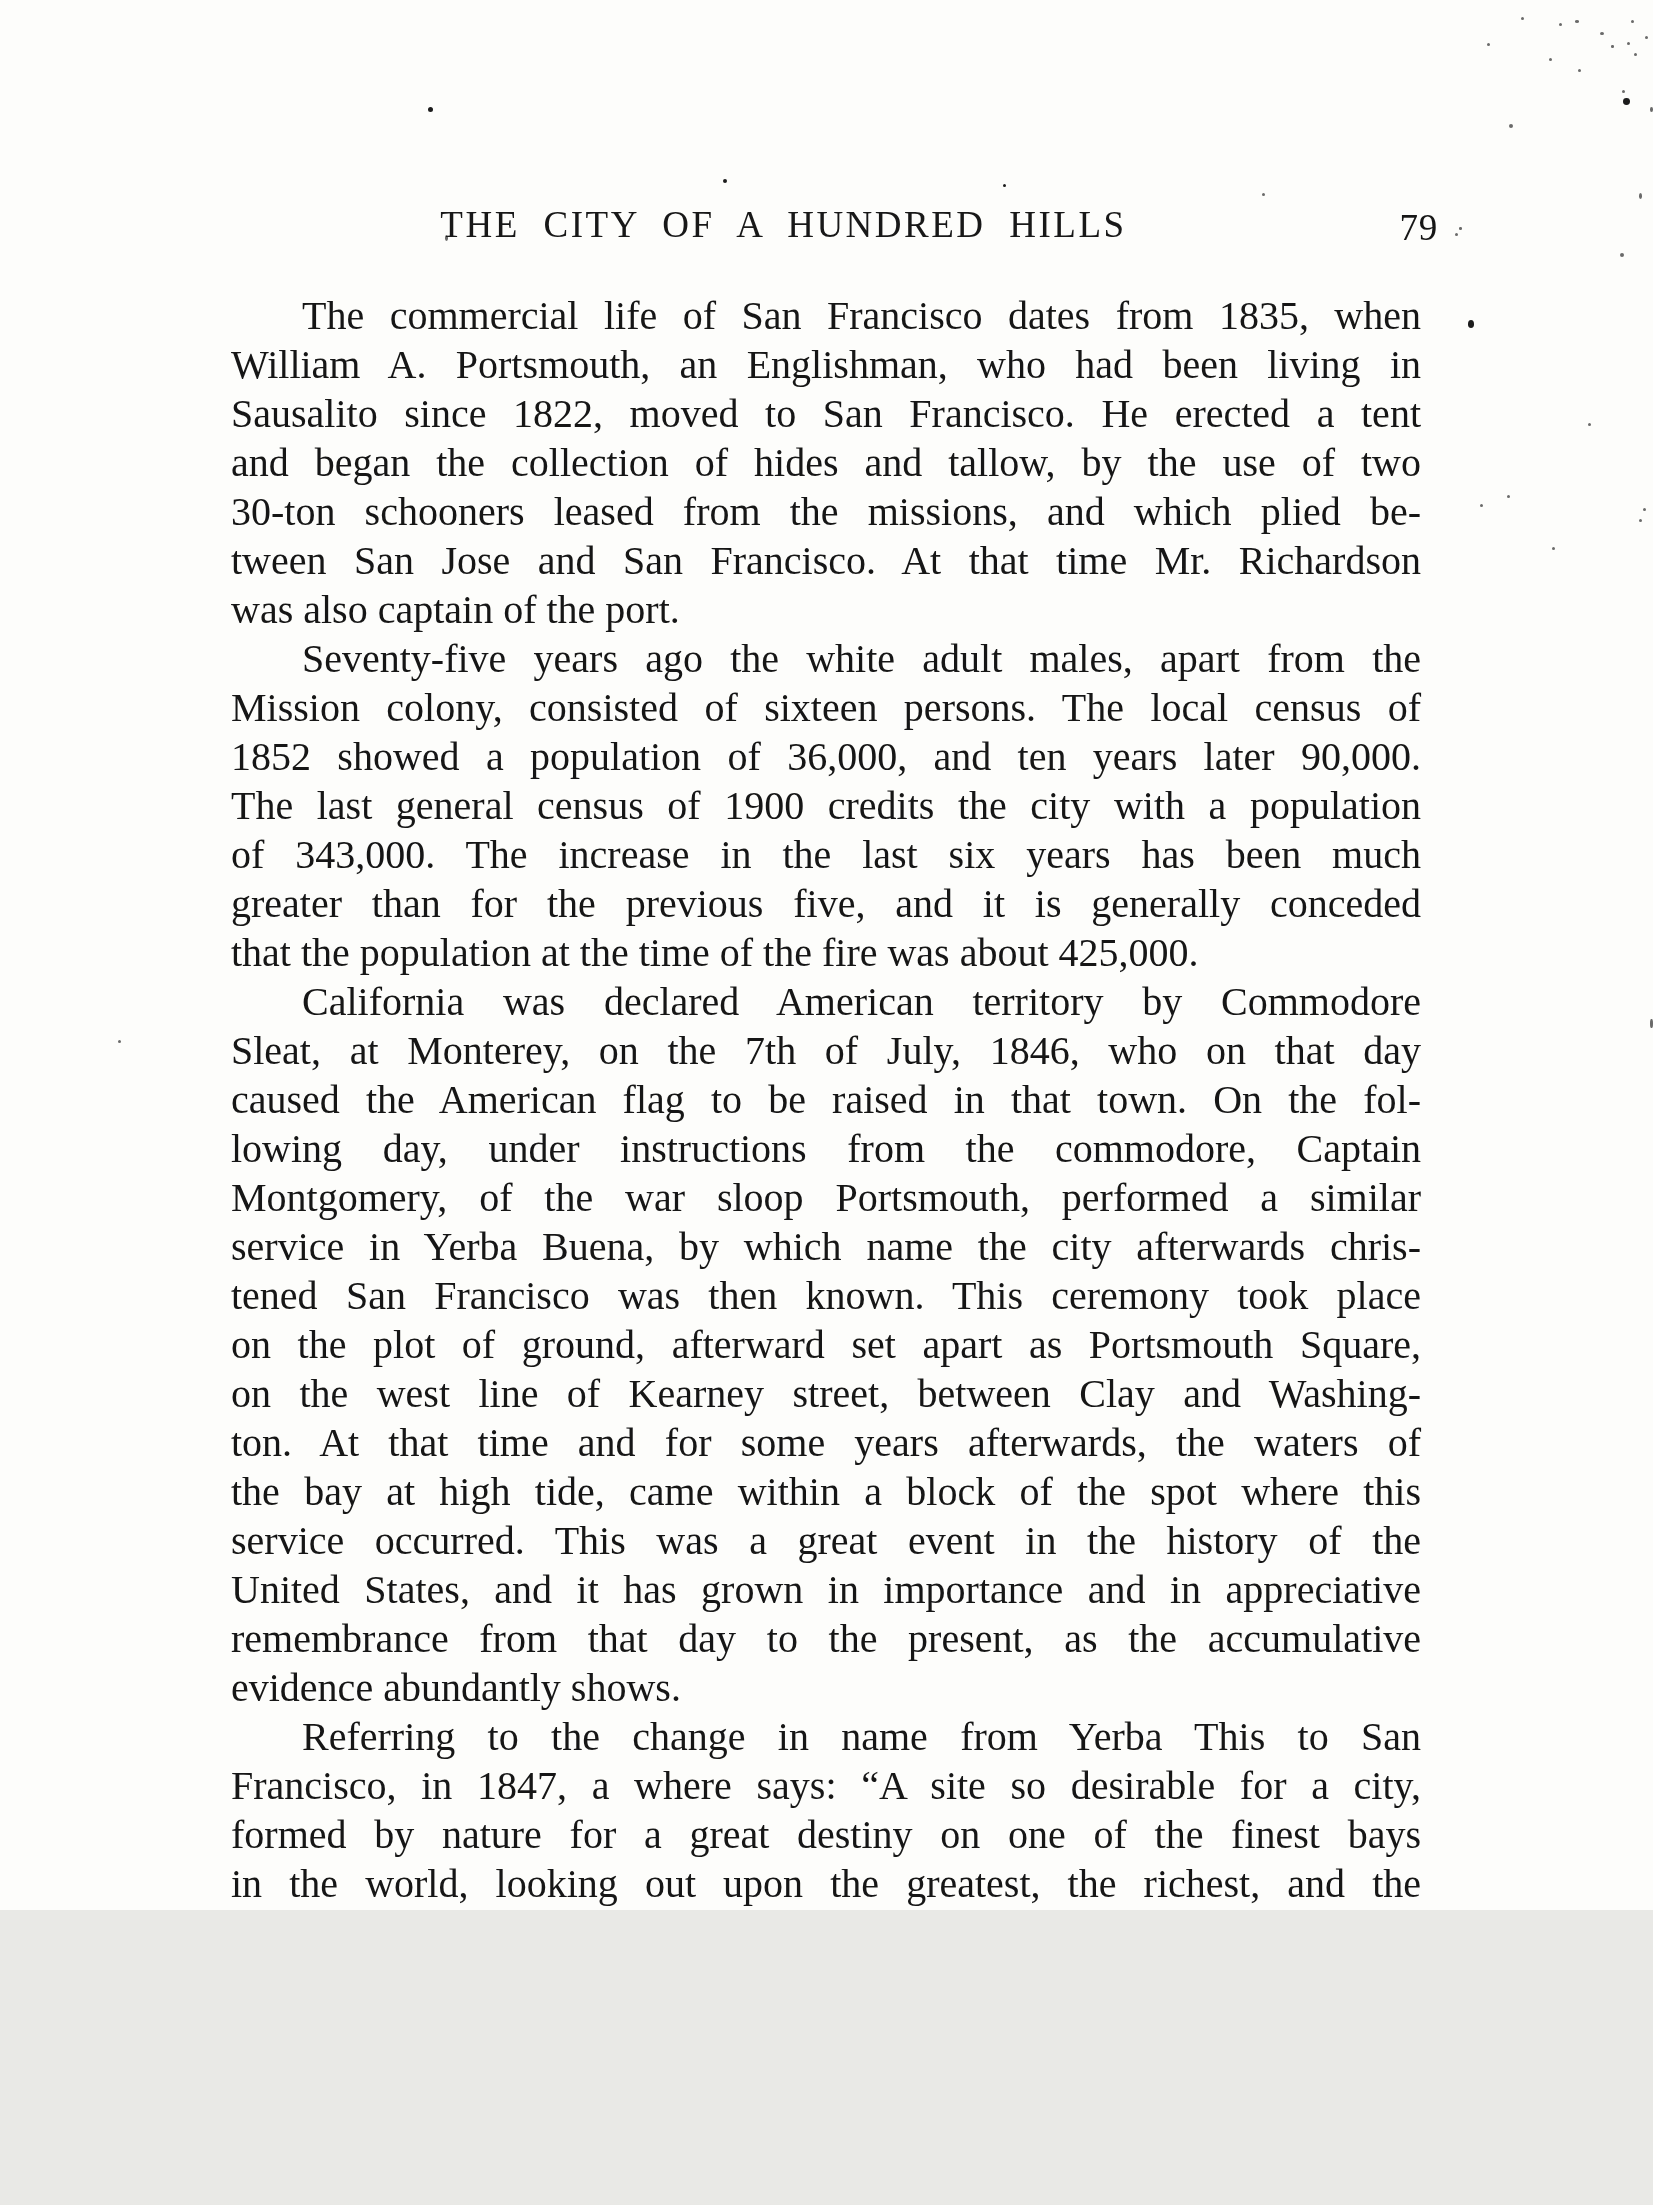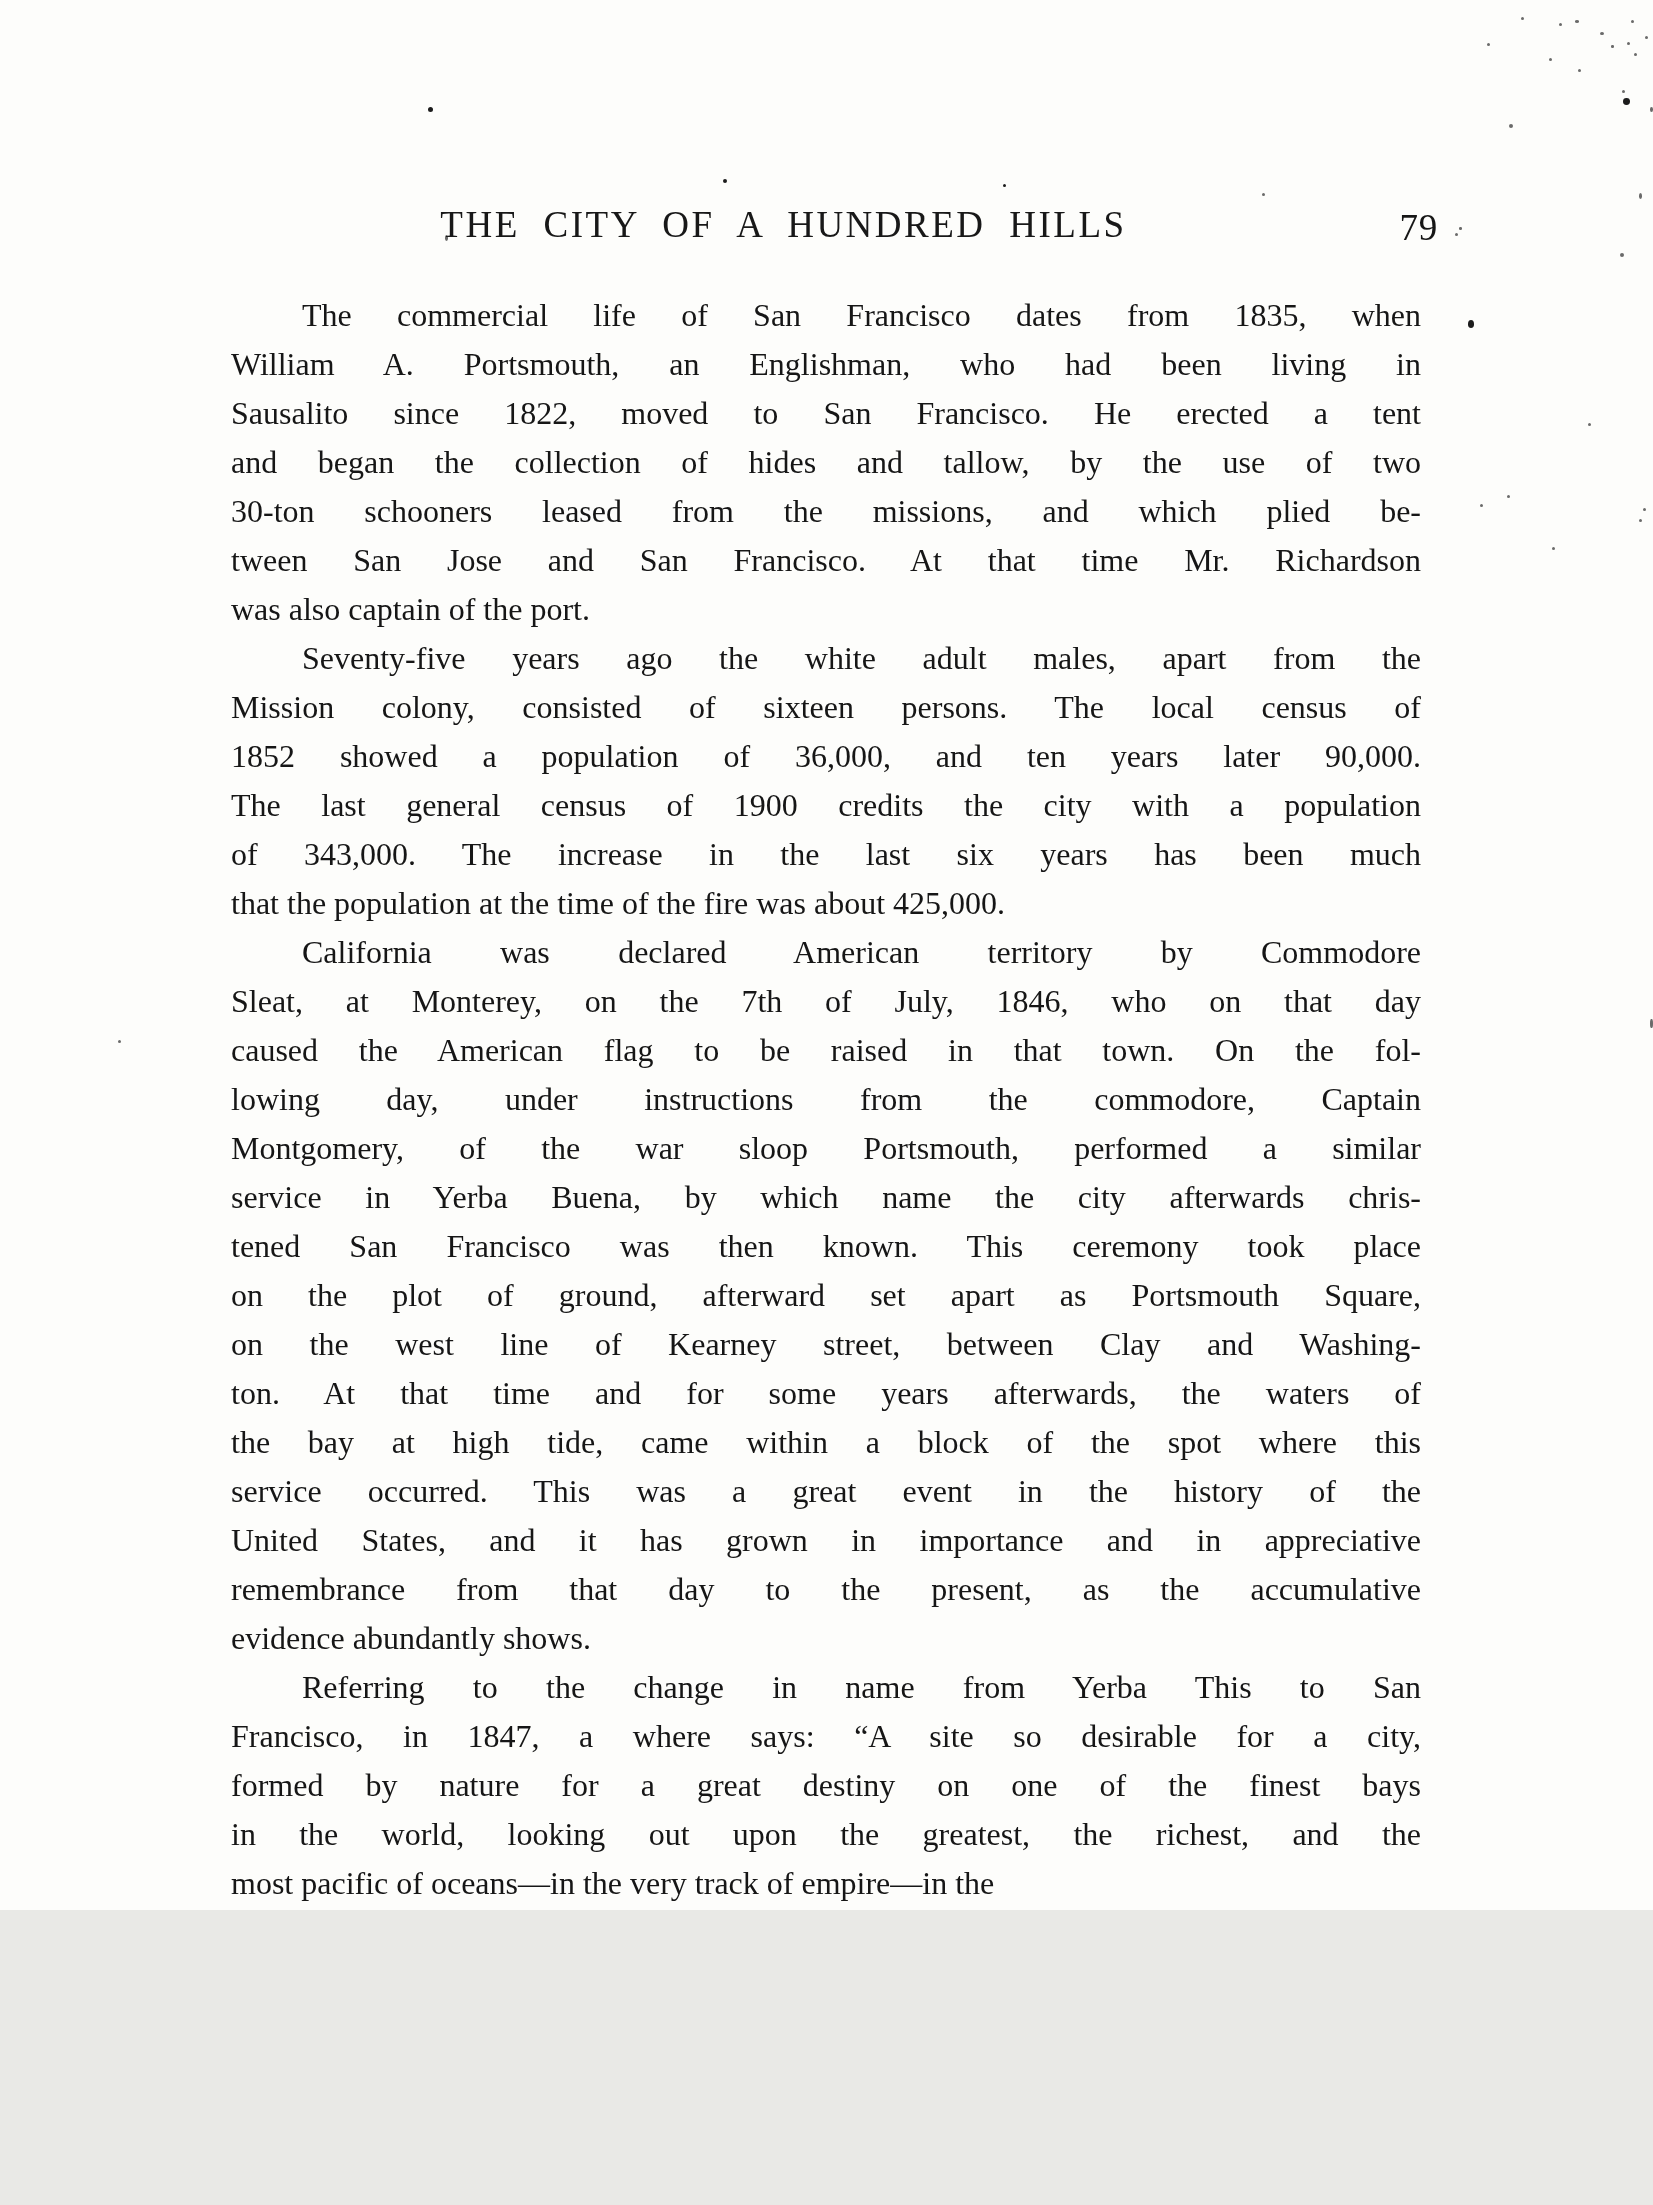--- a/index.html
+++ b/index.html
@@ -46,21 +46,21 @@
     letter-spacing: 0.8px;
   }
   .header-gap {
     height: 42px;
   }
   .paragraph {
     margin: 0;
     padding: 0;
   }
   .line {
-    font-size: 32px;
+    font-size: 40px;
     line-height: 49px;
     height: 49px;
     white-space: nowrap;
     text-align: justify;
     text-align-last: justify;
     overflow: visible;
   }
   .line.first {
     text-indent: 71px;
   }
@@ -96,20 +96,21 @@
           <div class="line">30-ton schooners leased from the missions, and which plied be-</div>
           <div class="line">tween San Jose and San Francisco. At that time Mr. Richardson</div>
           <div class="line last">was also captain of the port.</div>
         </div>
         <div class="paragraph">
           <div class="line first">Seventy-five years ago the white adult males, apart from the</div>
           <div class="line">Mission colony, consisted of sixteen persons. The local census of</div>
           <div class="line">1852 showed a population of 36,000, and ten years later 90,000.</div>
           <div class="line">The last general census of 1900 credits the city with a population</div>
           <div class="line">of 343,000. The increase in the last six years has been much</div>
+          <div class="line">greater than for the previous five, and it is generally conceded</div>
           <div class="line last">that the population at the time of the fire was about 425,000.</div>
         </div>
         <div class="paragraph">
           <div class="line first">California was declared American territory by Commodore</div>
           <div class="line">Sleat, at Monterey, on the 7th of July, 1846, who on that day</div>
           <div class="line">caused the American flag to be raised in that town. On the fol-</div>
           <div class="line">lowing day, under instructions from the commodore, Captain</div>
           <div class="line">Montgomery, of the war sloop Portsmouth, performed a similar</div>
           <div class="line">service in Yerba Buena, by which name the city afterwards chris-</div>
           <div class="line">tened San Francisco was then known. This ceremony took place</div>

